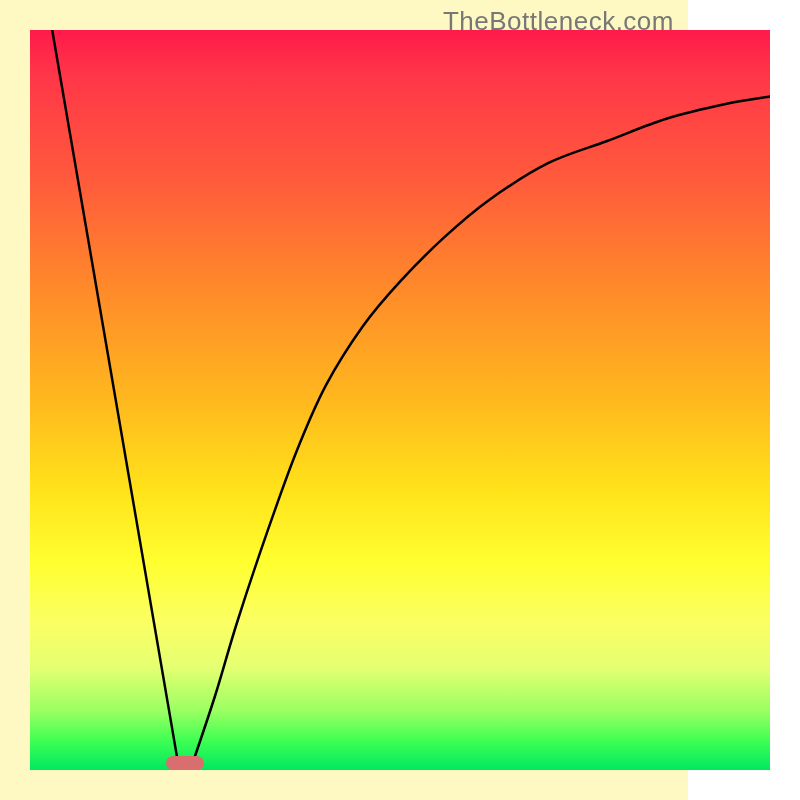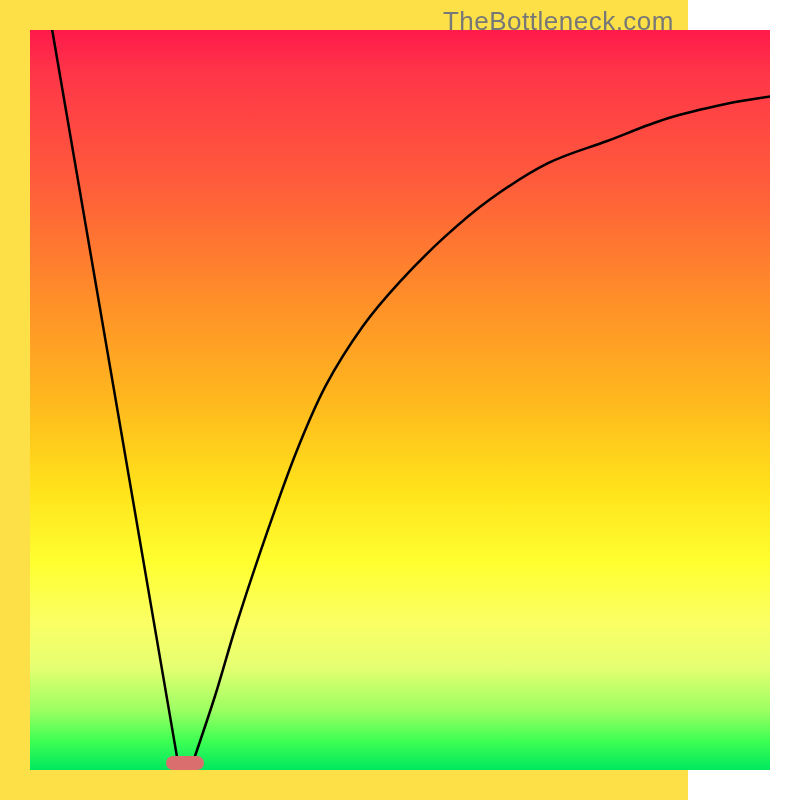--- a/index.html
+++ b/index.html
@@ -6,21 +6,21 @@
     margin: 0;
     padding: 0;
     width: 800px;
     height: 800px;
     overflow: hidden;
     font-family: Arial, Helvetica, sans-serif;
   }
   .frame {
     width: 688px;
     height: 800px;
-    background: #fde047;
+    background: #fef9c3;
     position: relative;
   }
   .watermark {
     position: absolute;
     top: 6px;
     right: 14px;
     color: #777;
     font-size: 26px;
     font-weight: 500;
     letter-spacing: 0.5px;

